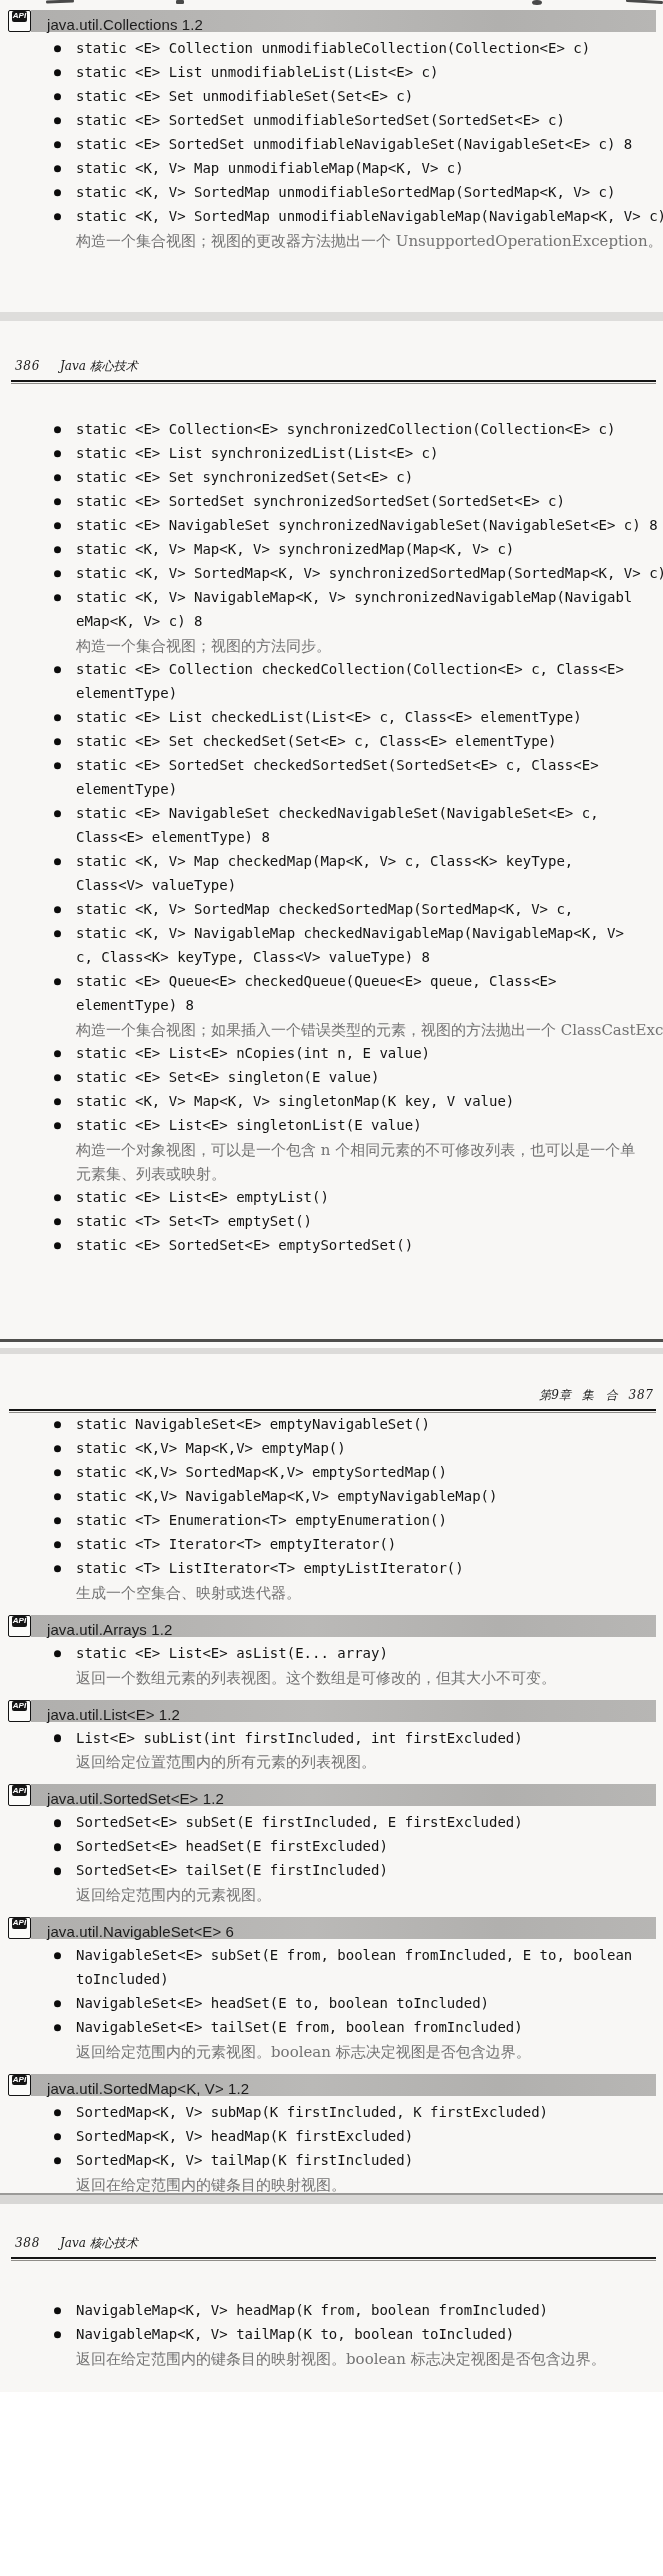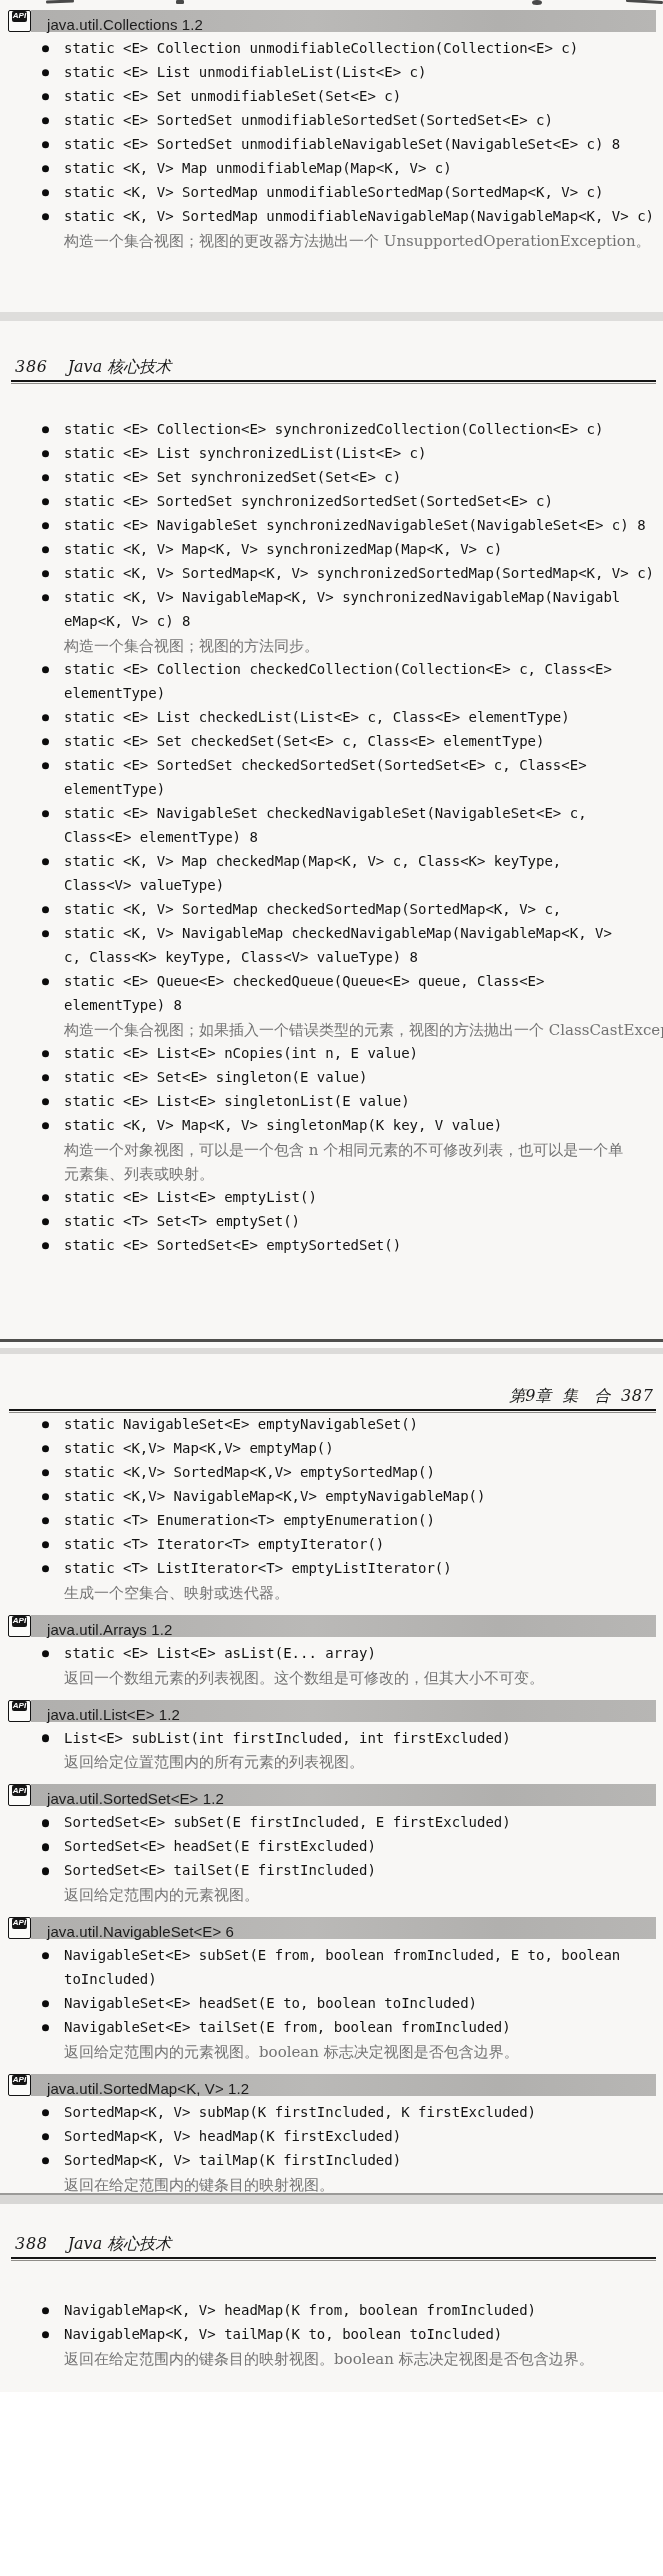--- a/index.html
+++ b/index.html
@@ -18,21 +18,21 @@
   .dv-1{height:15px;}
   .dv-1 .d-dark{height:2.7px;background:#4f4f4d;}
   .dv-1 .d-white{height:6px;background:#fbfbfa;}
   .dv-1 .d-gray{height:6px;background:#dcdbd9;}
   .dv-2{height:10.8px;}
   .dv-2 .d-dark{height:2px;background:#9b9a98;}
   .dv-2 .d-gray{height:8.8px;background:#d8d7d5;}
 
   
   .ph{font-style:italic;font-family:"DejaVu Serif","Liberation Serif",serif;
-      font-size:16px;color:#1b1b1b;line-height:19px;}
+      font-size:12px;color:#1b1b1b;line-height:19px;}
   .pg-1 .ph{padding:36px 0 0 15px;}
   .pg-3 .ph{padding:30px 0 0 15px;}
   .pg-2 .ph{padding:32px 9.4px 0 0;text-align:right;}
   .pnum{letter-spacing:0.7px;}
   .ptitle{margin-left:20px;}
   .ph-right .chap{margin-right:10.8px;}
   .ph-right .ctitle{margin-right:10.8px;}
   .rule{height:1.3px;border-top:2px solid #151515;border-bottom:0.7px solid #8f8d89;
         margin:3.4px 6.7px 0 10.8px;}
   .pg-2 .rule{margin-left:8.8px;}
@@ -43,21 +43,21 @@
              width:23px;background:#fbfbf9;border:1.3px solid #141414;border-radius:2px;
              box-sizing:border-box;}
   .api-badge-inner{background:#151515;color:#ffffff;border-radius:2px;
                    font:italic bold 8px/1 "Liberation Sans",sans-serif;padding:1.3px 1.3px;}
   .api-bar{flex:1;display:flex;align-items:flex-end;padding-left:16px;
            background:linear-gradient(90deg,#b0afad,#bab9b7 45%,#b1b0ae 75%,#b7b6b4);}
   .api-label{font:400 15px/1 "Liberation Sans",sans-serif;color:#1c1c1c;
              letter-spacing:0.1px;white-space:pre;}
 
   
-  .lines{margin:0;}
+  .lines{margin:0;padding-left:12px;}
   .pg-0 .lines{margin-top:2px;}
   .pg-1 .lines{margin-top:34px;}
   .pg-3 .lines{margin-top:38px;}
   .pg-2 .sec:first-child .lines{margin-top:40px;}
   .pg-2 .sec.has-bar{margin-top:10px;}
   .sec.has-bar .lines{margin-top:4.7px;}
 
   .line{position:relative;height:24px;display:flex;align-items:center;padding-left:64px;}
   .dot{position:absolute;left:42px;top:50%;transform:translateY(-50%);
        width:7.4px;height:7.4px;background:#0c0c0c;border-radius:50%;}
@@ -232,25 +232,25 @@
           <div class="line">
             <span class="dot"></span>
             <span class="code">static &lt;E&gt; List&lt;E&gt; nCopies(int n, E value)</span>
           </div>
           <div class="line">
             <span class="dot"></span>
             <span class="code">static &lt;E&gt; Set&lt;E&gt; singleton(E value)</span>
           </div>
           <div class="line">
             <span class="dot"></span>
+            <span class="code">static &lt;K, V&gt; Map&lt;K, V&gt; singletonMap(K key, V value)</span>
+          </div>
+          <div class="line">
+            <span class="dot"></span>
             <span class="code">static &lt;E&gt; List&lt;E&gt; singletonList(E value)</span>
-          </div>
-          <div class="line">
-            <span class="dot"></span>
-            <span class="code">static &lt;K, V&gt; Map&lt;K, V&gt; singletonMap(K key, V value)</span>
           </div>
           <div class="line">
             <span class="desc">构造一个对象视图，可以是一个包含 n 个相同元素的不可修改列表，也可以是一个单</span>
           </div>
           <div class="line">
             <span class="desc">元素集、列表或映射。</span>
           </div>
           <div class="line">
             <span class="dot"></span>
             <span class="code">static &lt;E&gt; List&lt;E&gt; emptyList()</span>

